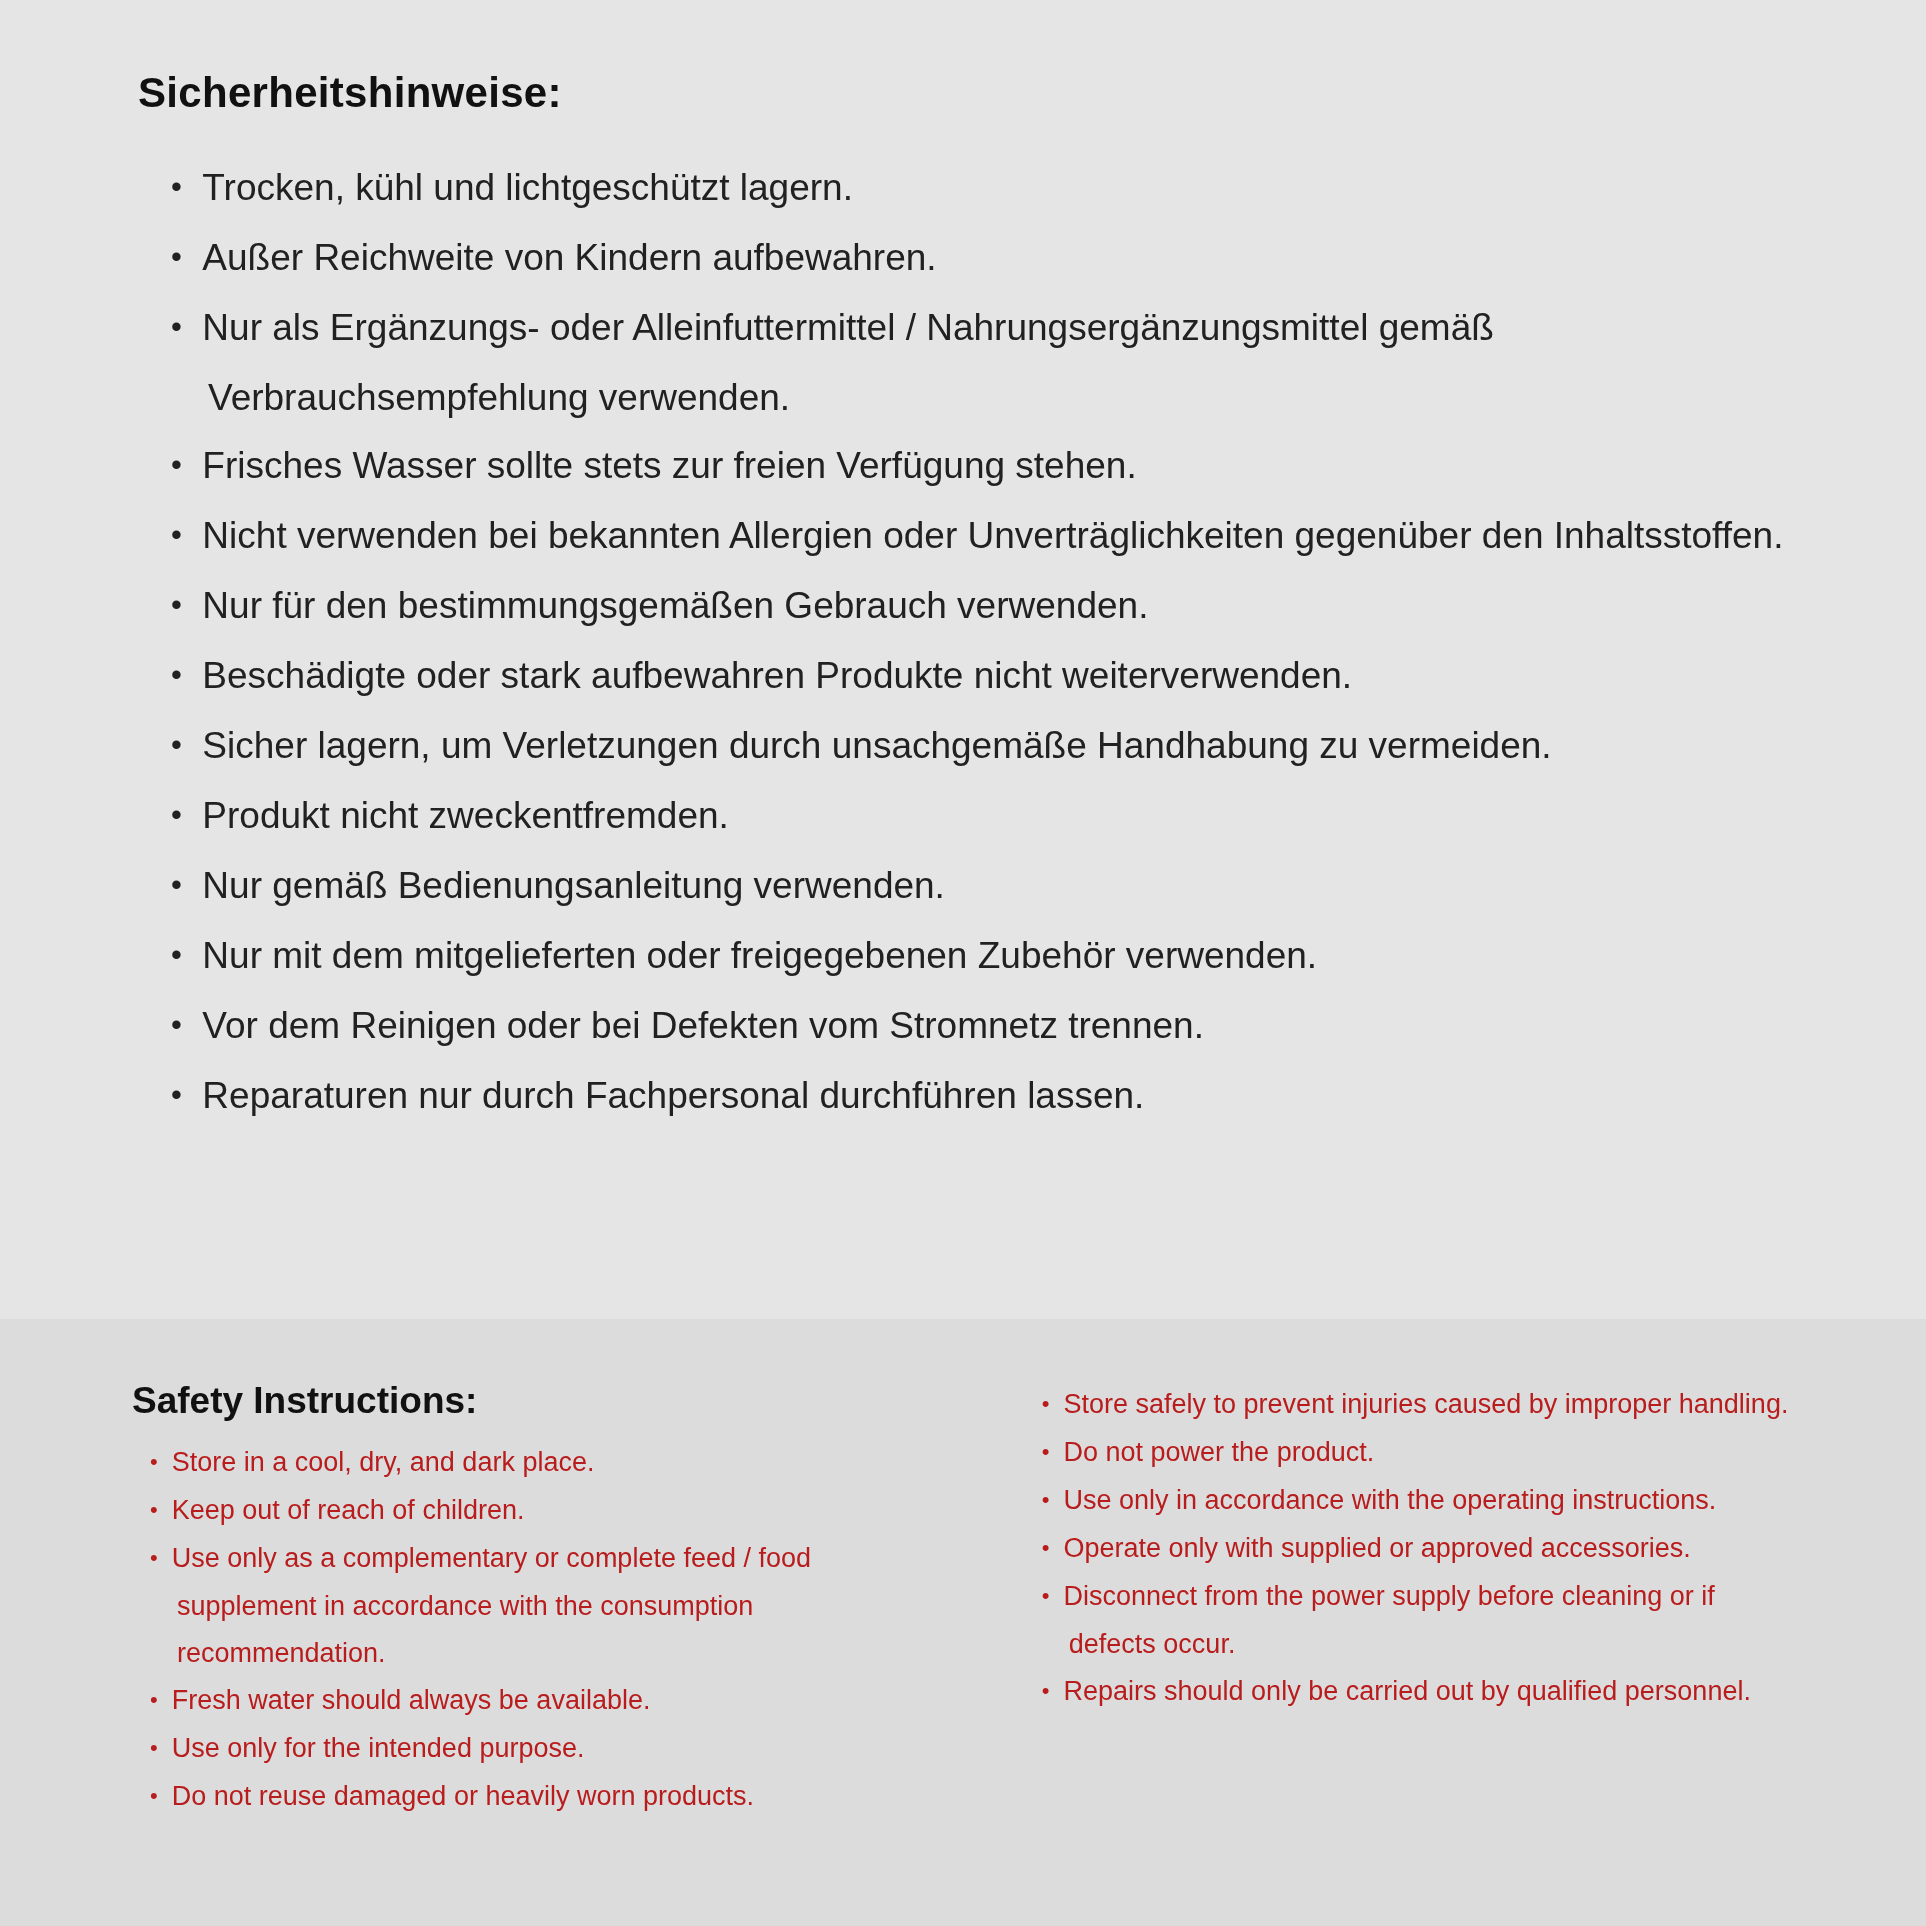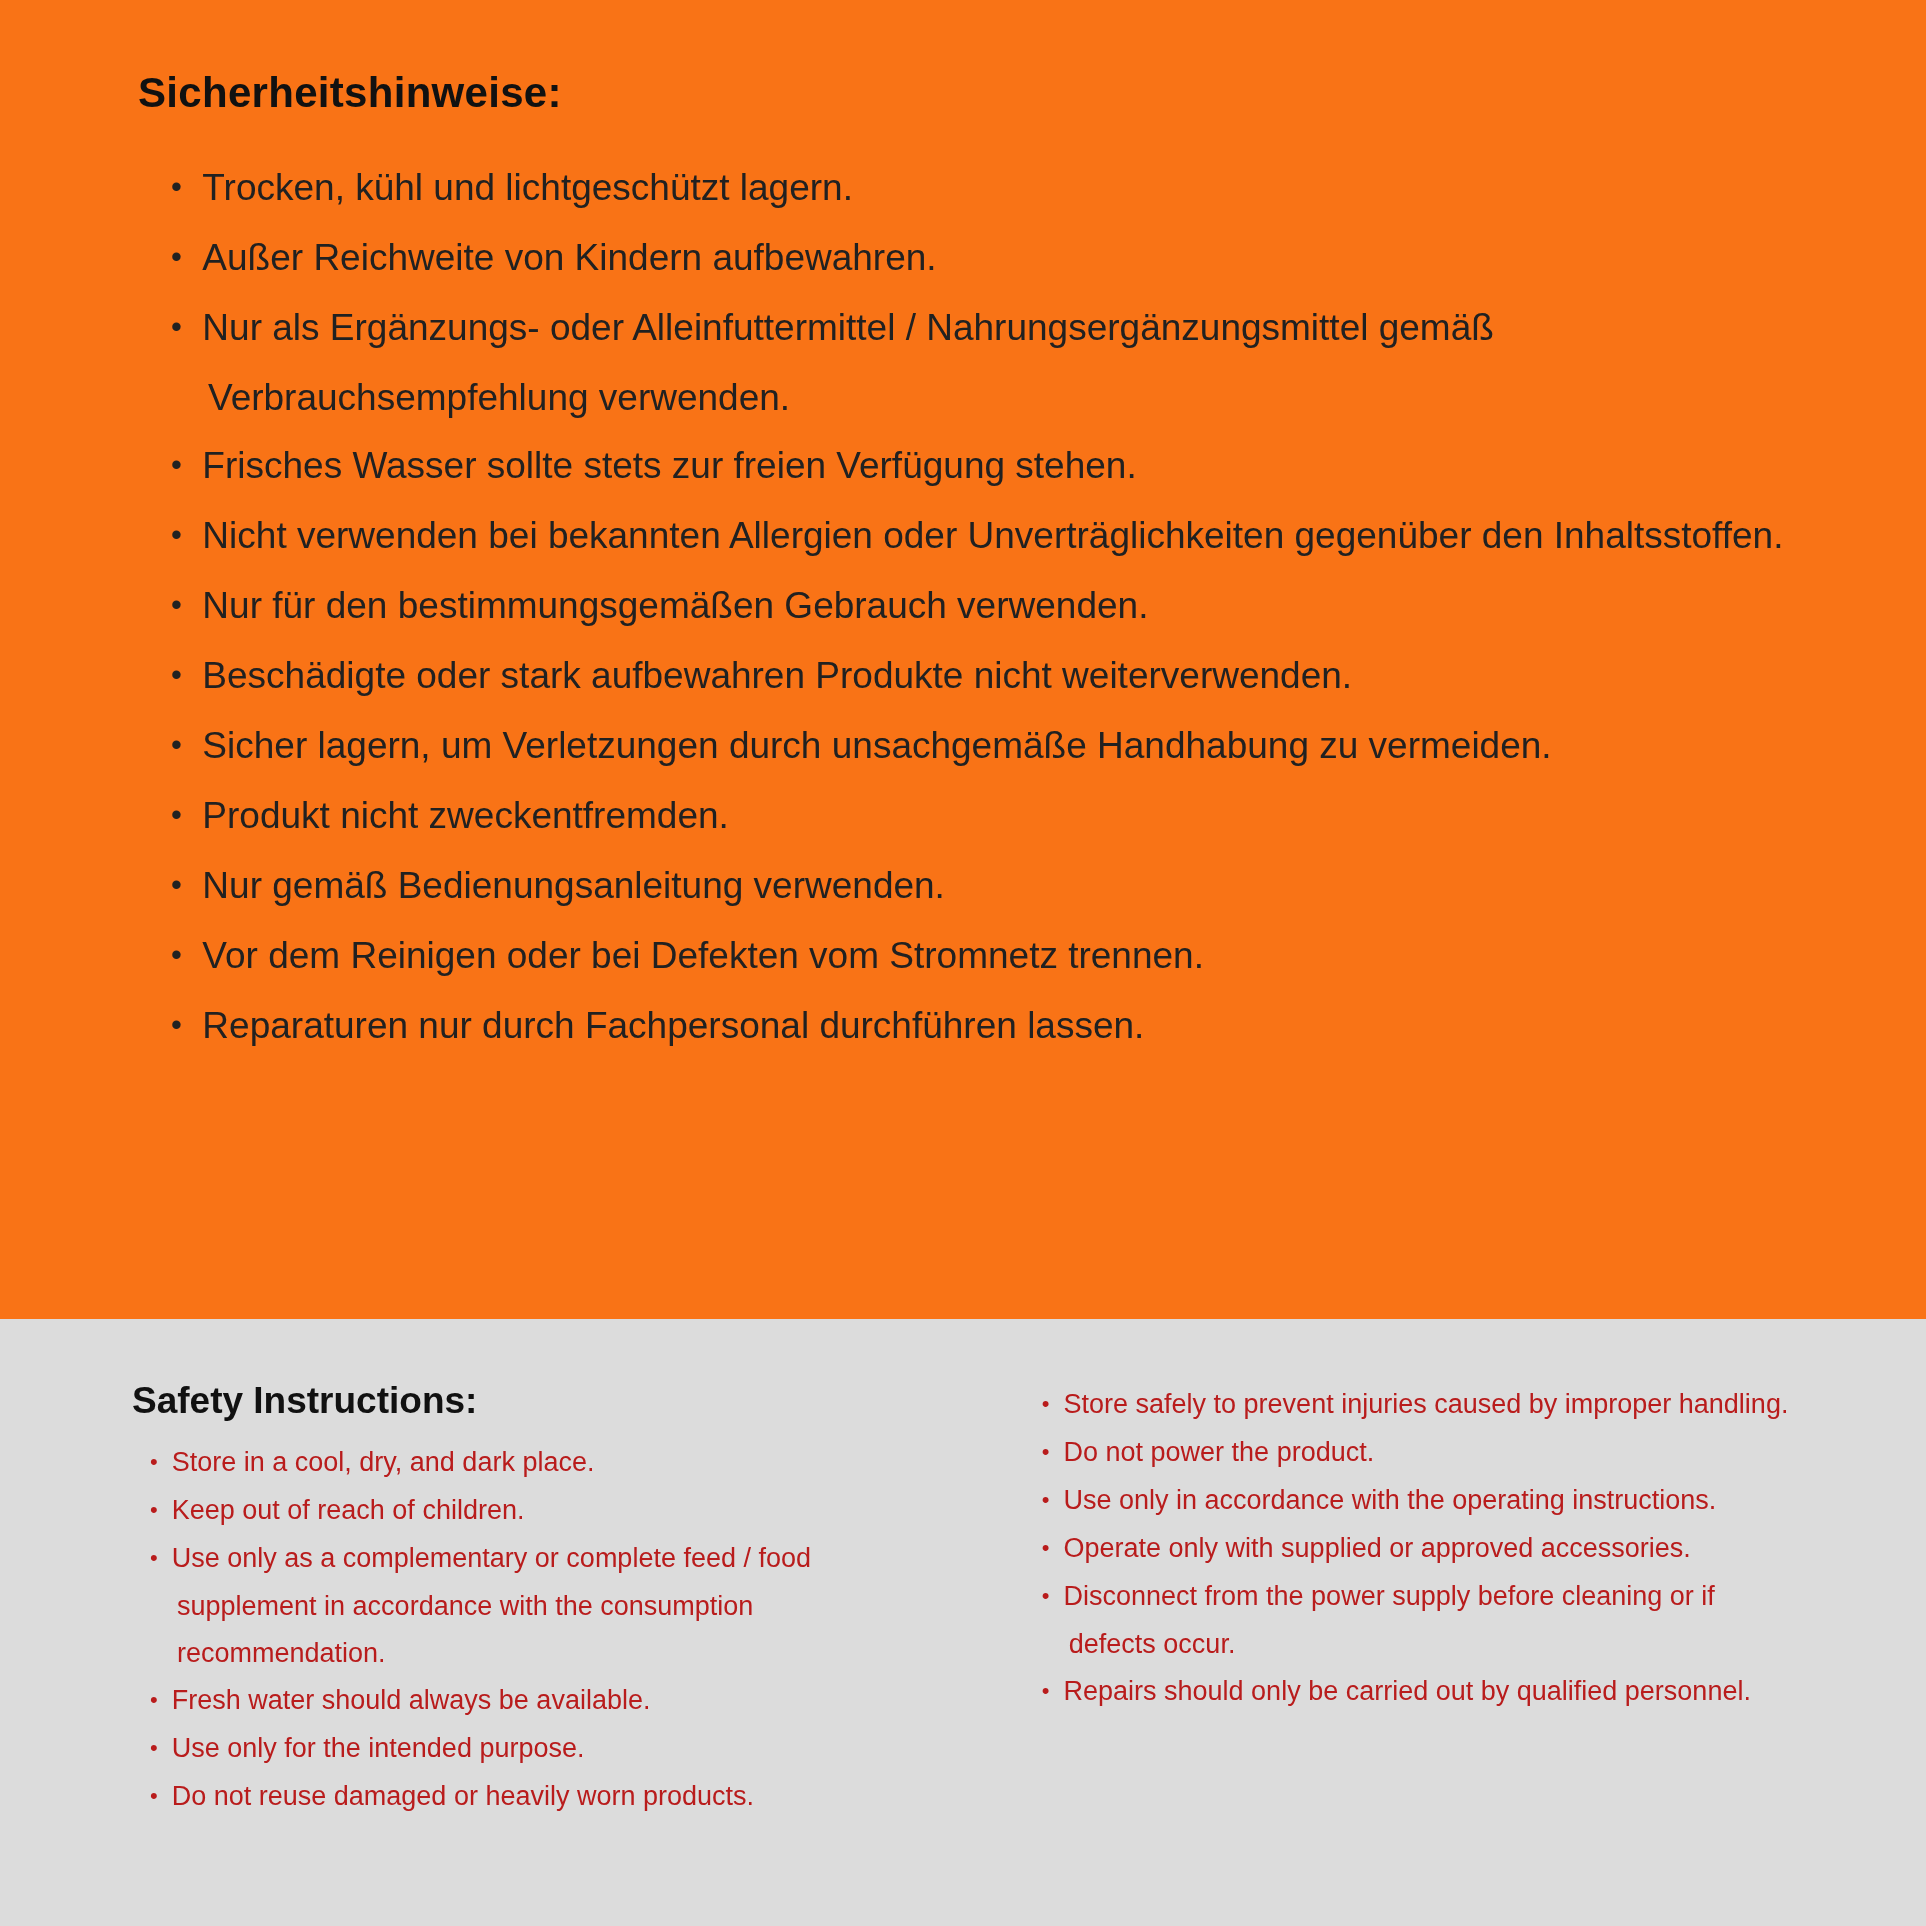--- a/index.html
+++ b/index.html
@@ -13,21 +13,21 @@
   .page {
     width: 1926px;
     height: 1926px;
     display: flex;
     flex-direction: column;
   }
 
   
   .de-section {
     flex: 1 1 auto;
-    background: #f97316;
+    background: #e5e5e5;
     padding: 69px 92px 0 138px;
   }
   .de-title {
     font-size: 42px;
     font-weight: 700;
     color: #111111;
     letter-spacing: 0.3px;
     margin-bottom: 37px;
   }
   ul.bullets {
@@ -102,20 +102,21 @@
         <li>Trocken, kühl und lichtgeschützt lagern.</li>
         <li>Außer Reichweite von Kindern aufbewahren.</li>
         <li>Nur als Ergänzungs- oder Alleinfuttermittel / Nahrungsergänzungsmittel gemäß Verbrauchsempfehlung verwenden.</li>
         <li>Frisches Wasser sollte stets zur freien Verfügung stehen.</li>
         <li>Nicht verwenden bei bekannten Allergien oder Unverträglichkeiten gegenüber den Inhaltsstoffen.</li>
         <li>Nur für den bestimmungsgemäßen Gebrauch verwenden.</li>
         <li>Beschädigte oder stark aufbewahren Produkte nicht weiterverwenden.</li>
         <li>Sicher lagern, um Verletzungen durch unsachgemäße Handhabung zu vermeiden.</li>
         <li>Produkt nicht zweckentfremden.</li>
         <li>Nur gemäß Bedienungsanleitung verwenden.</li>
+        <li>Nur mit dem mitgelieferten oder freigegebenen Zubehör verwenden.</li>
         <li>Vor dem Reinigen oder bei Defekten vom Stromnetz trennen.</li>
         <li>Reparaturen nur durch Fachpersonal durchführen lassen.</li>
       </ul>
   </section>
 
   <section class="en-section">
     <div class="en-columns">
       <div class="en-col-left">
         <h2 class="en-title">Safety Instructions:</h2>
         <ul class="bullets">

